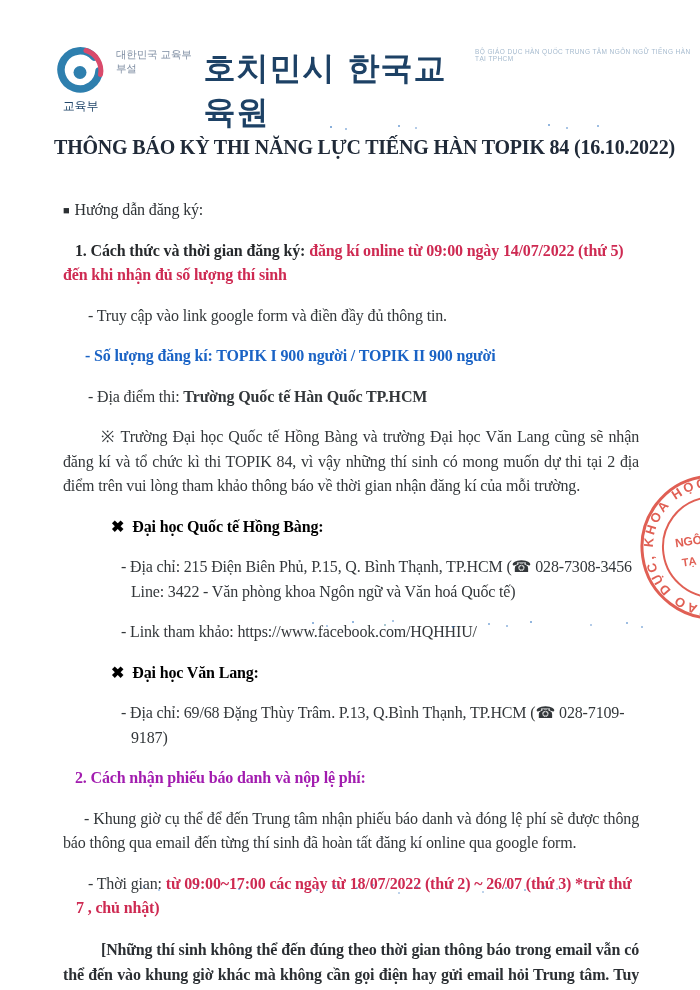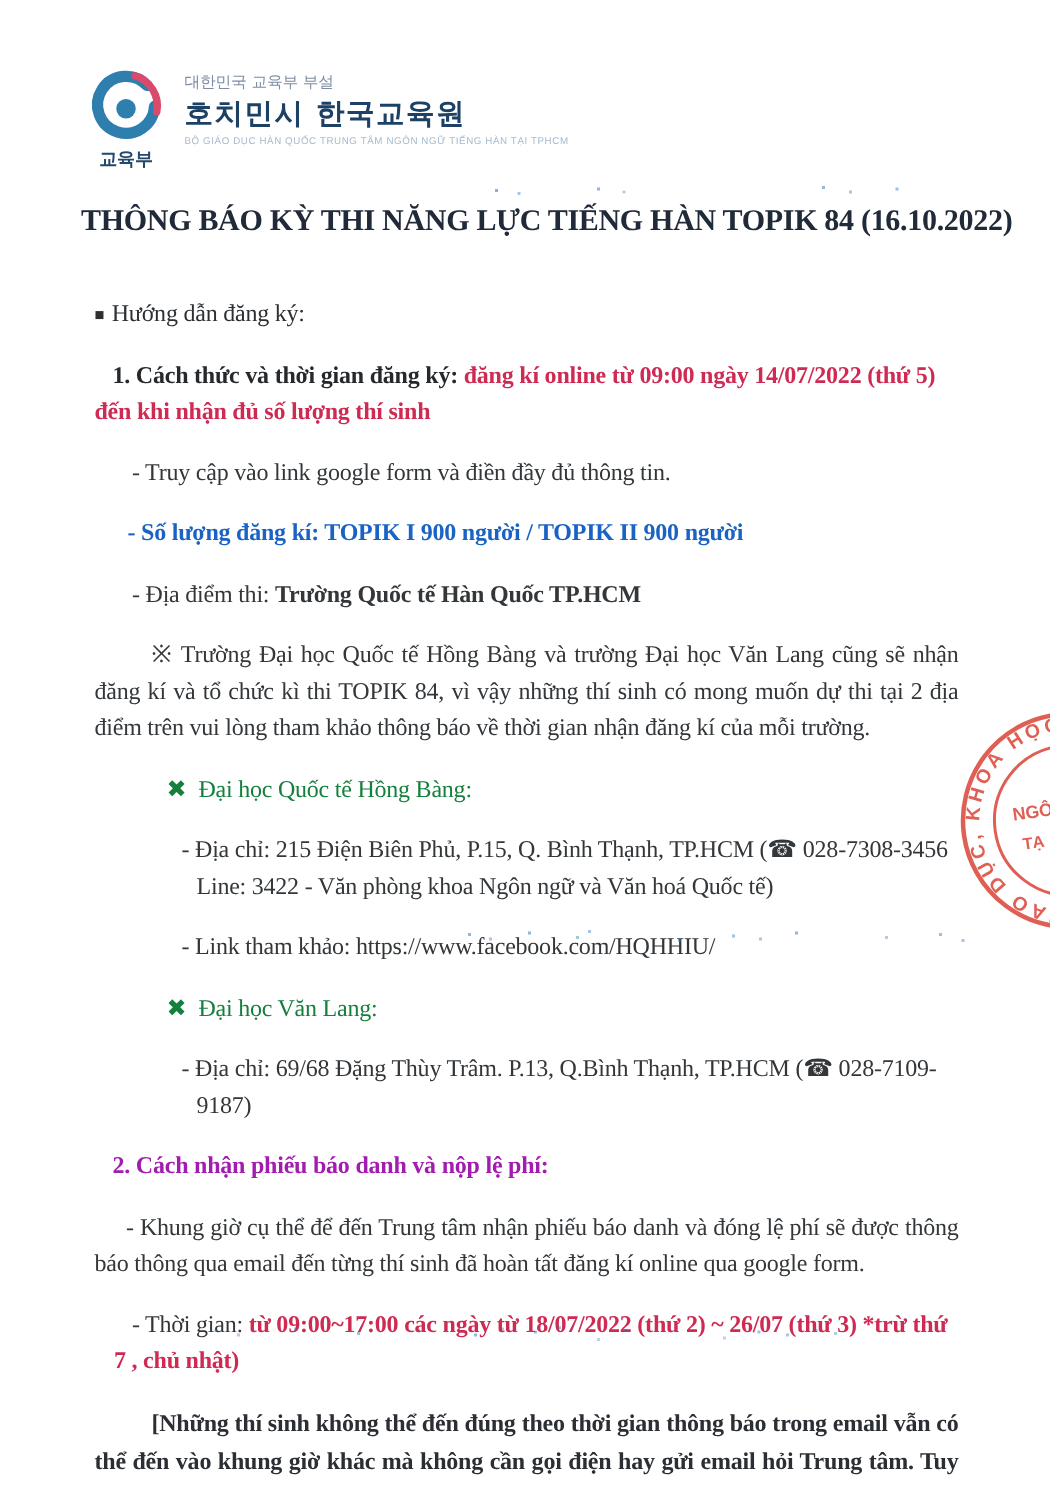--- a/index.html
+++ b/index.html
@@ -5,43 +5,43 @@
   html,body{margin:0;padding:0;background:#ffffff;}
   .page{
     position:relative;width:700px;height:990px;background:#ffffff;
     overflow:hidden;font-family:"Liberation Serif", "DejaVu Serif", serif;
     color:#33373a;letter-spacing:-0.15px;
   }
   
   .org-header{position:absolute;top:46px;left:55px;display:flex;align-items:flex-start;}
   .logo-block{display:flex;flex-direction:column;align-items:center;width:58px;}
   .logo-svg{width:50px;height:50px;}
-  .ministry-label{font-family:"DejaVu Sans", sans-serif;font-size:12px;font-weight:bold;color:#23486b;margin-top:2px;}
-  .org-text{margin-left:10px;display:flex;flex-direction:column;}
+  .ministry-label{font-family:"DejaVu Sans", sans-serif;font-size:12px;font-weight:normal;color:#23486b;margin-top:2px;}
+  .org-text{margin-left:10px;display:flex;flex-direction:row;}
   .parent-org{font-family:"DejaVu Sans", sans-serif;font-size:10.5px;color:#7e8da2;margin-top:2px;}
-  .org-name{font-family:"DejaVu Sans", sans-serif;font-size:19px;font-weight:bold;color:#1d4165;letter-spacing:1px;margin-top:1px;}
+  .org-name{font-family:"DejaVu Sans", sans-serif;font-size:32px;font-weight:bold;color:#1d4165;letter-spacing:1px;margin-top:1px;}
   .org-subtitle{font-family:"Liberation Sans", sans-serif;font-size:6.5px;color:#a5bace;margin-top:2px;letter-spacing:0.4px;}
   
   .doc-title{
     position:absolute;top:136px;left:54px;width:600px;white-space:nowrap;
     font-size:20px;font-weight:bold;color:#202a38;letter-spacing:-0.2px;
   }
   
   .content{position:absolute;top:182px;left:47px;width:608px;font-size:16px;line-height:24.5px;}
   .content p{margin:16px;}
   .guide-heading{color:#2c3033;}
   .square-bullet{font-size:11px;vertical-align:1px;margin-right:5px;color:#2c3033;}
   .p-item1{margin-top:6px;text-indent:12px;font-weight:bold;color:#26292c;}
   .red{color:#ce2a52;}
   .blue{color:#1a63c5;}
   .p-dash{padding-left:25px;}
   .p-quota{padding-left:22px;font-weight:bold;}
   .bold{font-weight:bold;}
   .p-note{margin-top:14px;text-indent:38px;text-align:justify;}
-  .p-uni-head{margin-top:4px;padding-left:48px;font-weight:normal;color:#15803d;}
+  .p-uni-head{margin-top:4px;padding-left:48px;font-weight:bold;color:#000000;}
   .p-uni-head.second{margin-top:16px;}
   .x-marker{margin-right:8px;}
   .p-addr{padding-left:68px;text-indent:-10px;}
   .p-link{padding-left:58px;}
   .p-sec2{margin-top:24px;text-indent:12px;font-weight:bold;color:#a21caf;}
   .p-para2{text-indent:21px;text-align:justify;}
   .p-time{padding-left:13px;text-indent:12px;}
   .p-time .red{font-weight:bold;}
   .p-bracket{margin-top:3px;text-indent:38px;text-align:justify;font-weight:bold;line-height:25.5px;color:#2b2f33;}
   

